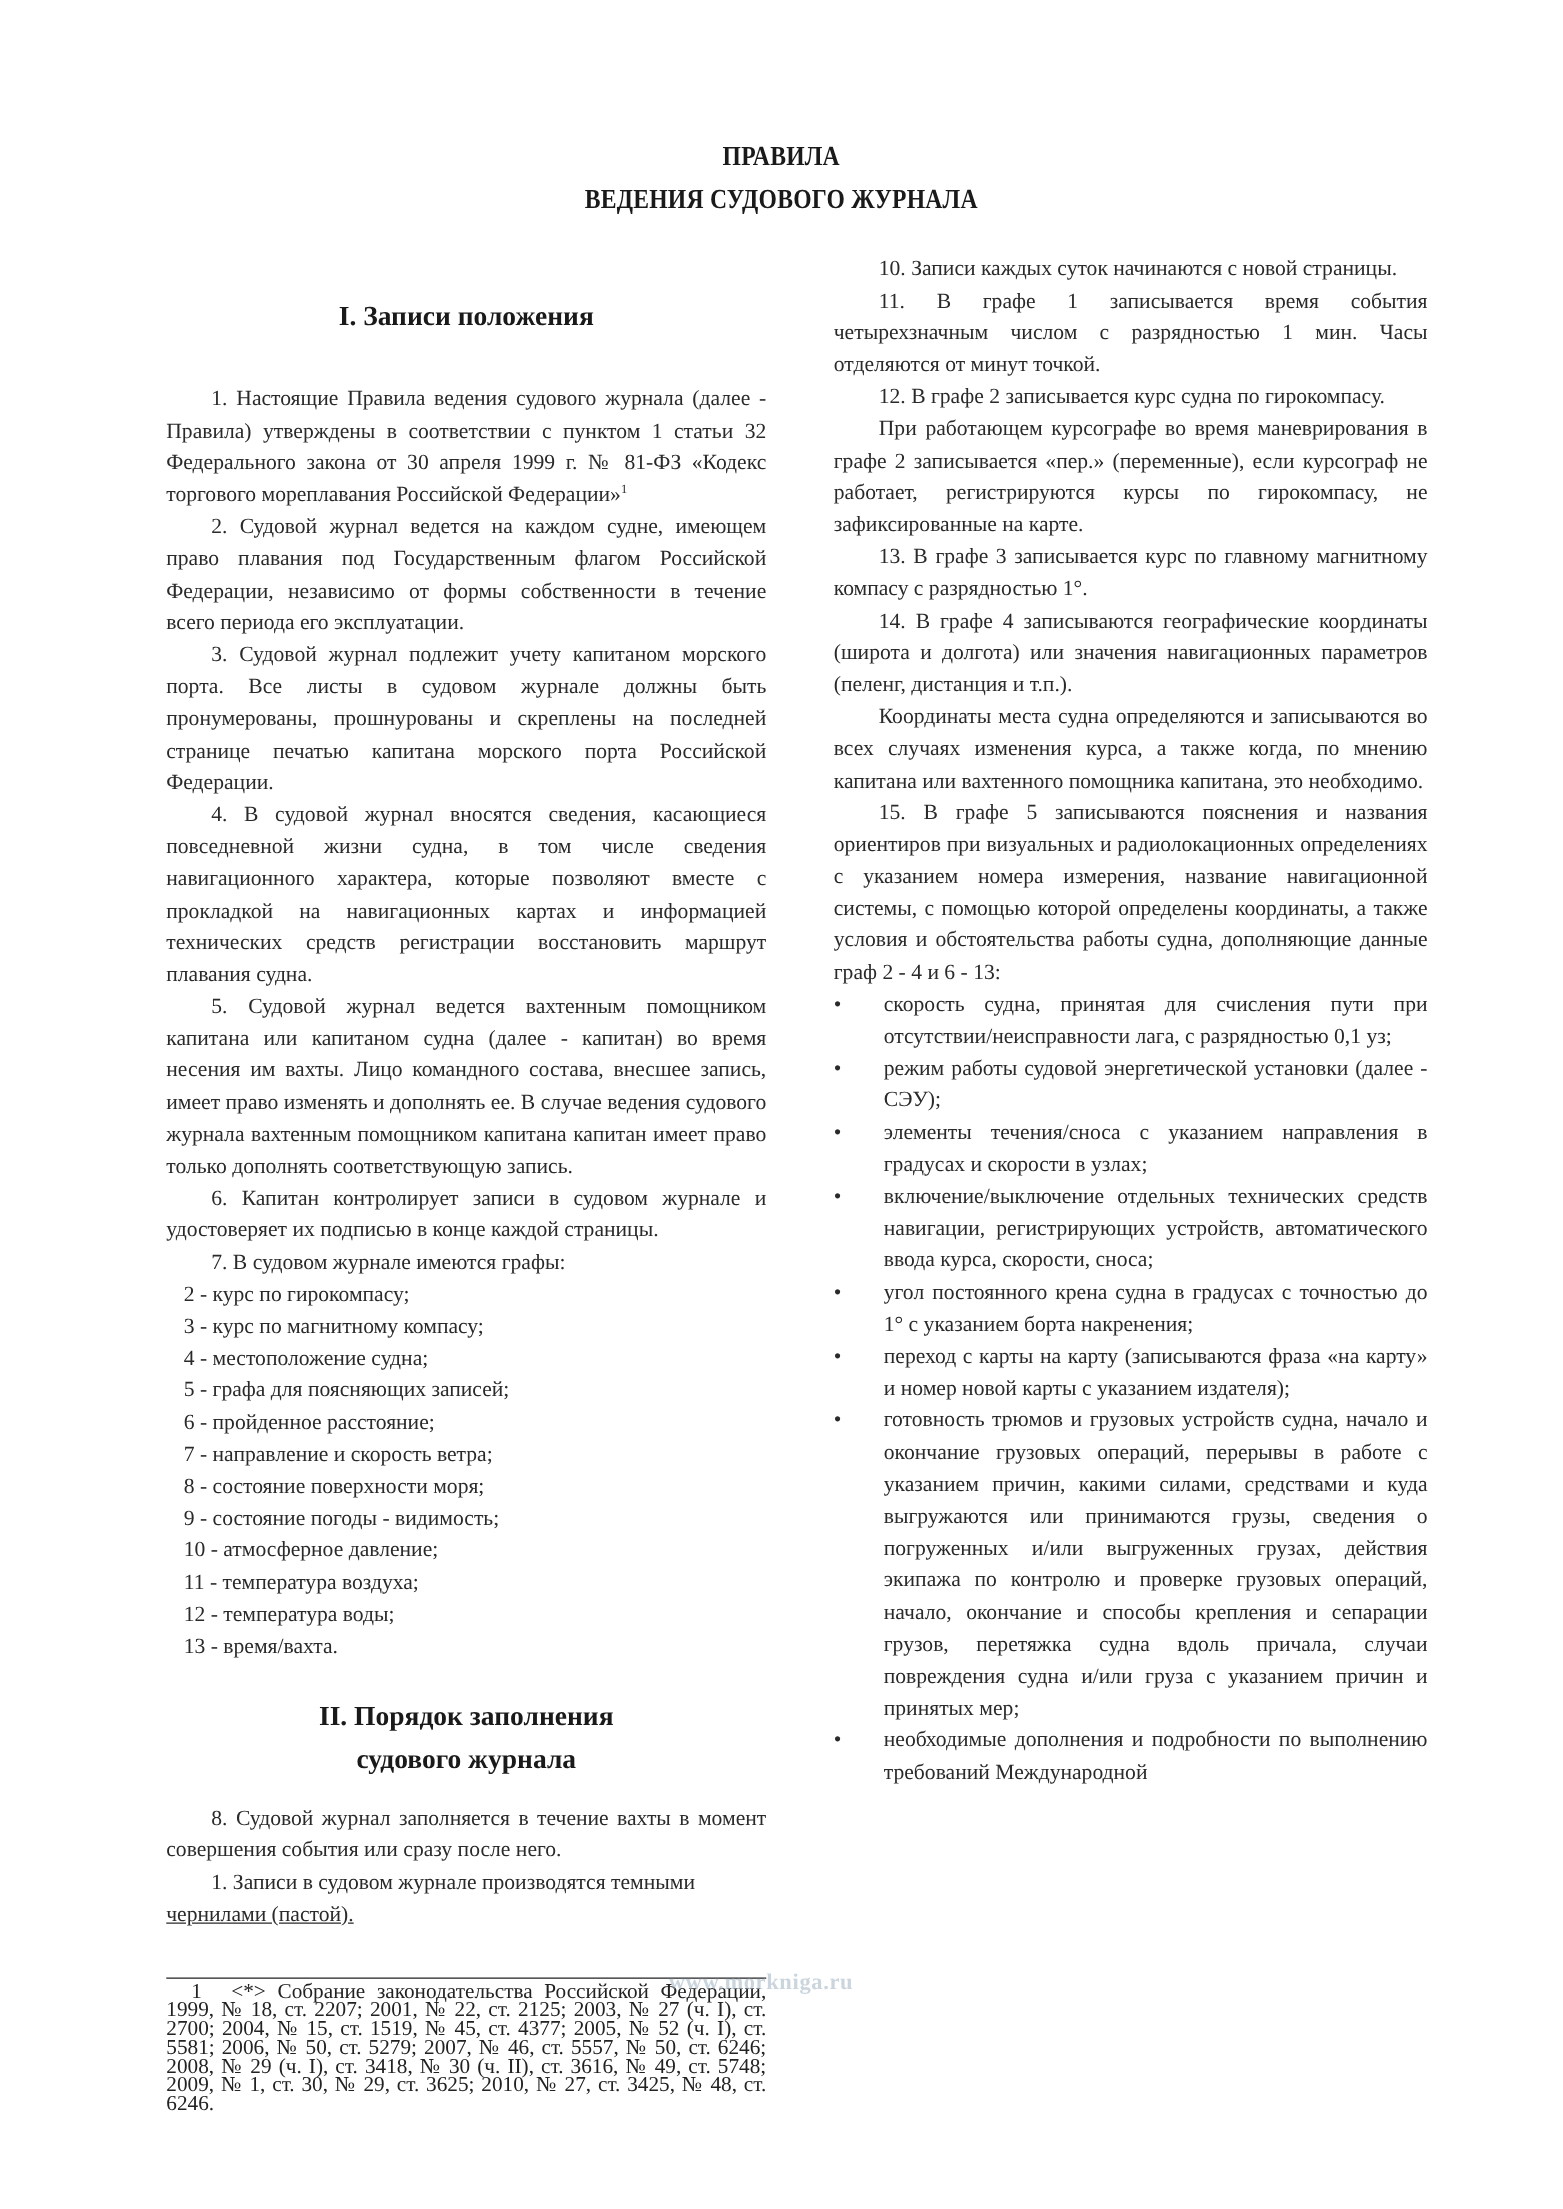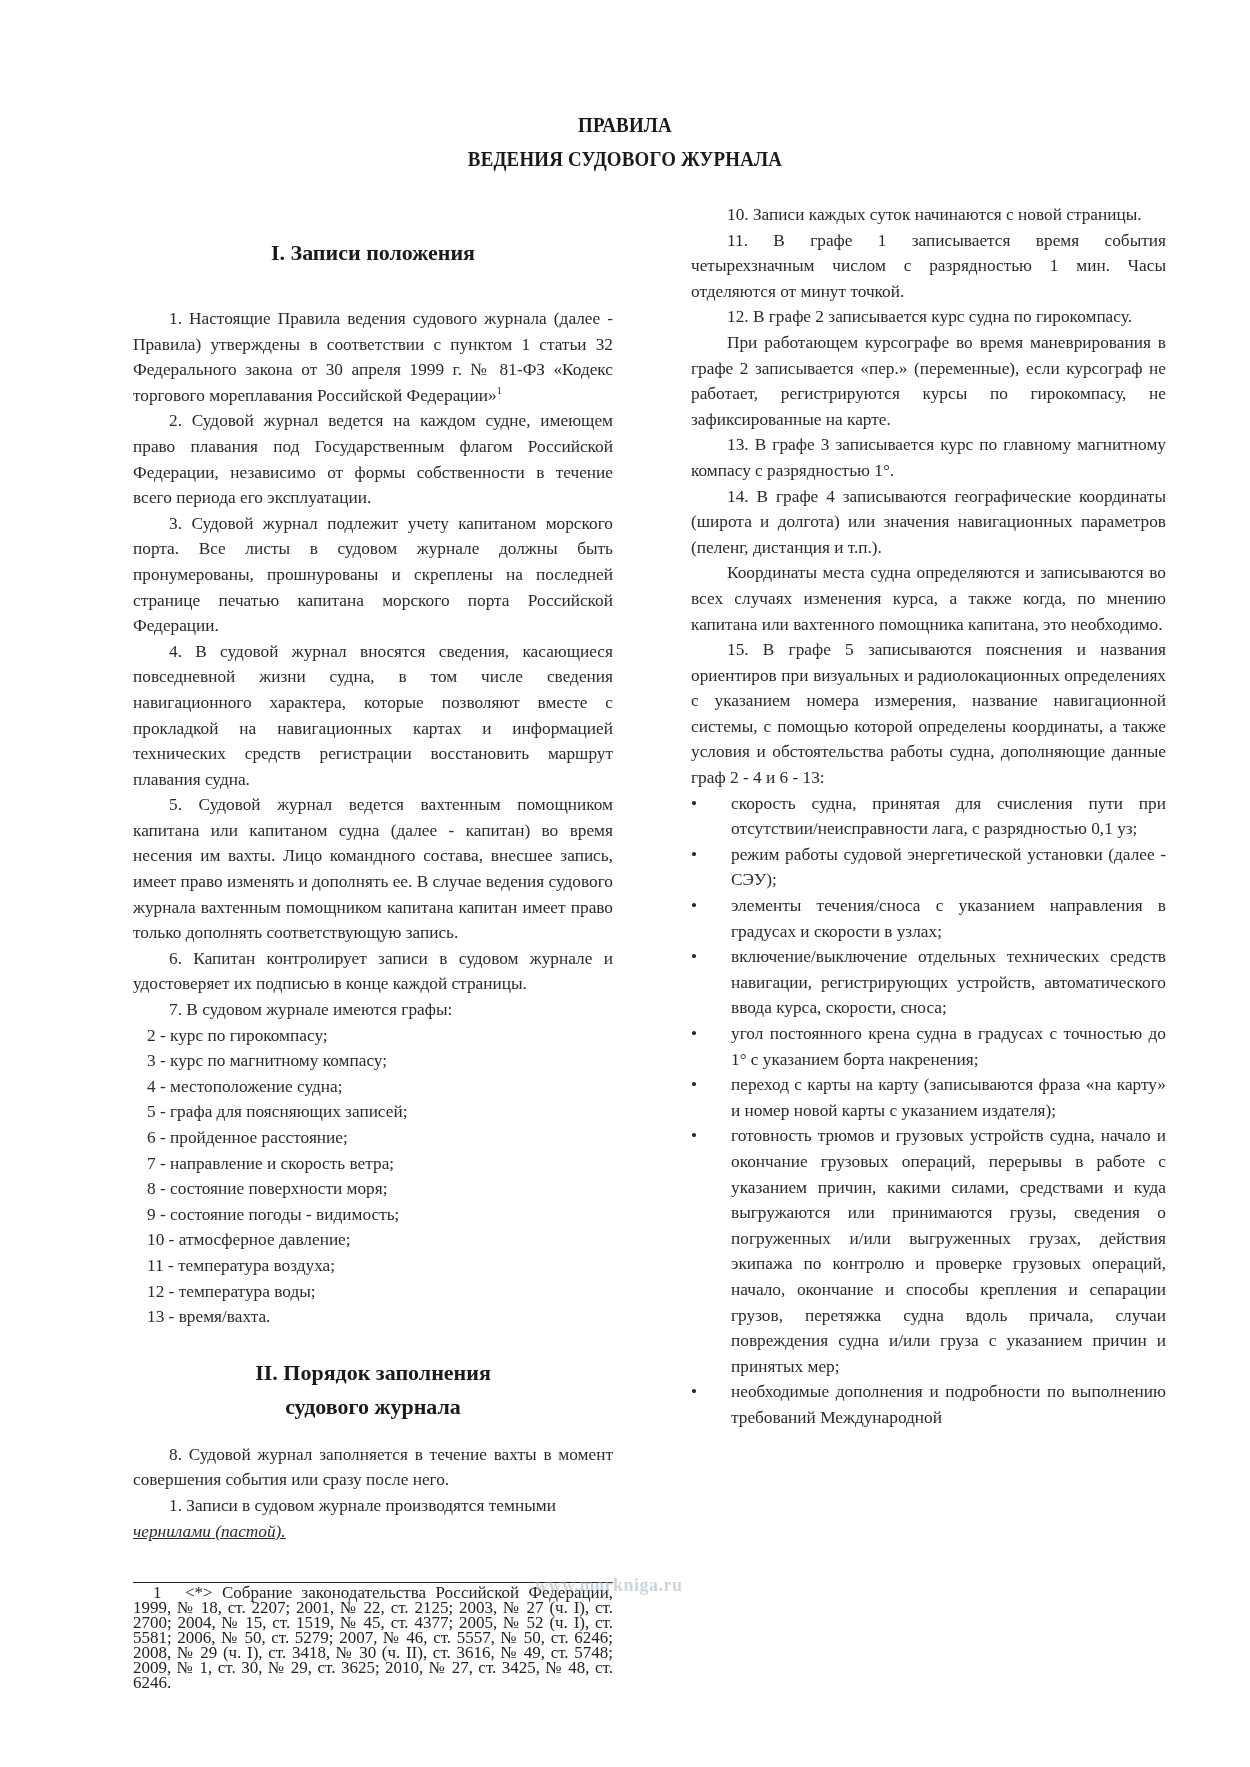--- a/index.html
+++ b/index.html
@@ -4,25 +4,25 @@
 <style>
   html, body { margin: 0; padding: 0; background: #ffffff; }
   body { width: 1250px; height: 1767px; position: relative; overflow: hidden;
          font-family: "Liberation Serif", "DejaVu Serif", serif; color: #2a2a2a; }
   .title { position: absolute; top: 108px; left: 0; width: 1250px; text-align: center;
            font-family: "Liberation Serif", serif; font-weight: bold; font-size: 22px;
            line-height: 34px; color: #1a1a1a; transform: scaleX(0.86); transform-origin: 625px 0; }
   .title div { letter-spacing: 0.2px; }
   .col { position: absolute; font-size: 17.3px; line-height: 25.6px; text-align: justify; }
   .col-left { left: 133px; top: 236px; width: 480px; }
-  .col-right { left: 667px; top: 202px; width: 475px; margin-left: 24px; }
+  .col-right { left: 667px; top: 202px; width: 475px; }
   .sec-h { text-align: center; font-weight: bold; font-size: 22px; line-height: 34px;
            color: #1a1a1a; margin: 0; }
   .p { margin: 0; text-indent: 36px; }
-  .p.noind { text-indent: 0; font-style: italic; }
+  .p.noind { text-indent: 0; }
   .list7 { margin: 0; padding-left: 14px; }
   .list7 div { margin: 0; }
   .bullets { margin: 0; padding: 0; list-style: none; }
   .bullets li { position: relative; padding-left: 40px; }
   .bullets li::before { content: "•"; position: absolute; left: 0; top: 0; }
   .gap-sec1 { height: 36px; }
   .gap-sec2 { height: 26px; }
   .gap-sec3 { height: 18px; }
   .underline { text-decoration: underline; }
   .footnote { position: absolute; left: 133px; top: 1582px; width: 480px; font-size: 17px;

